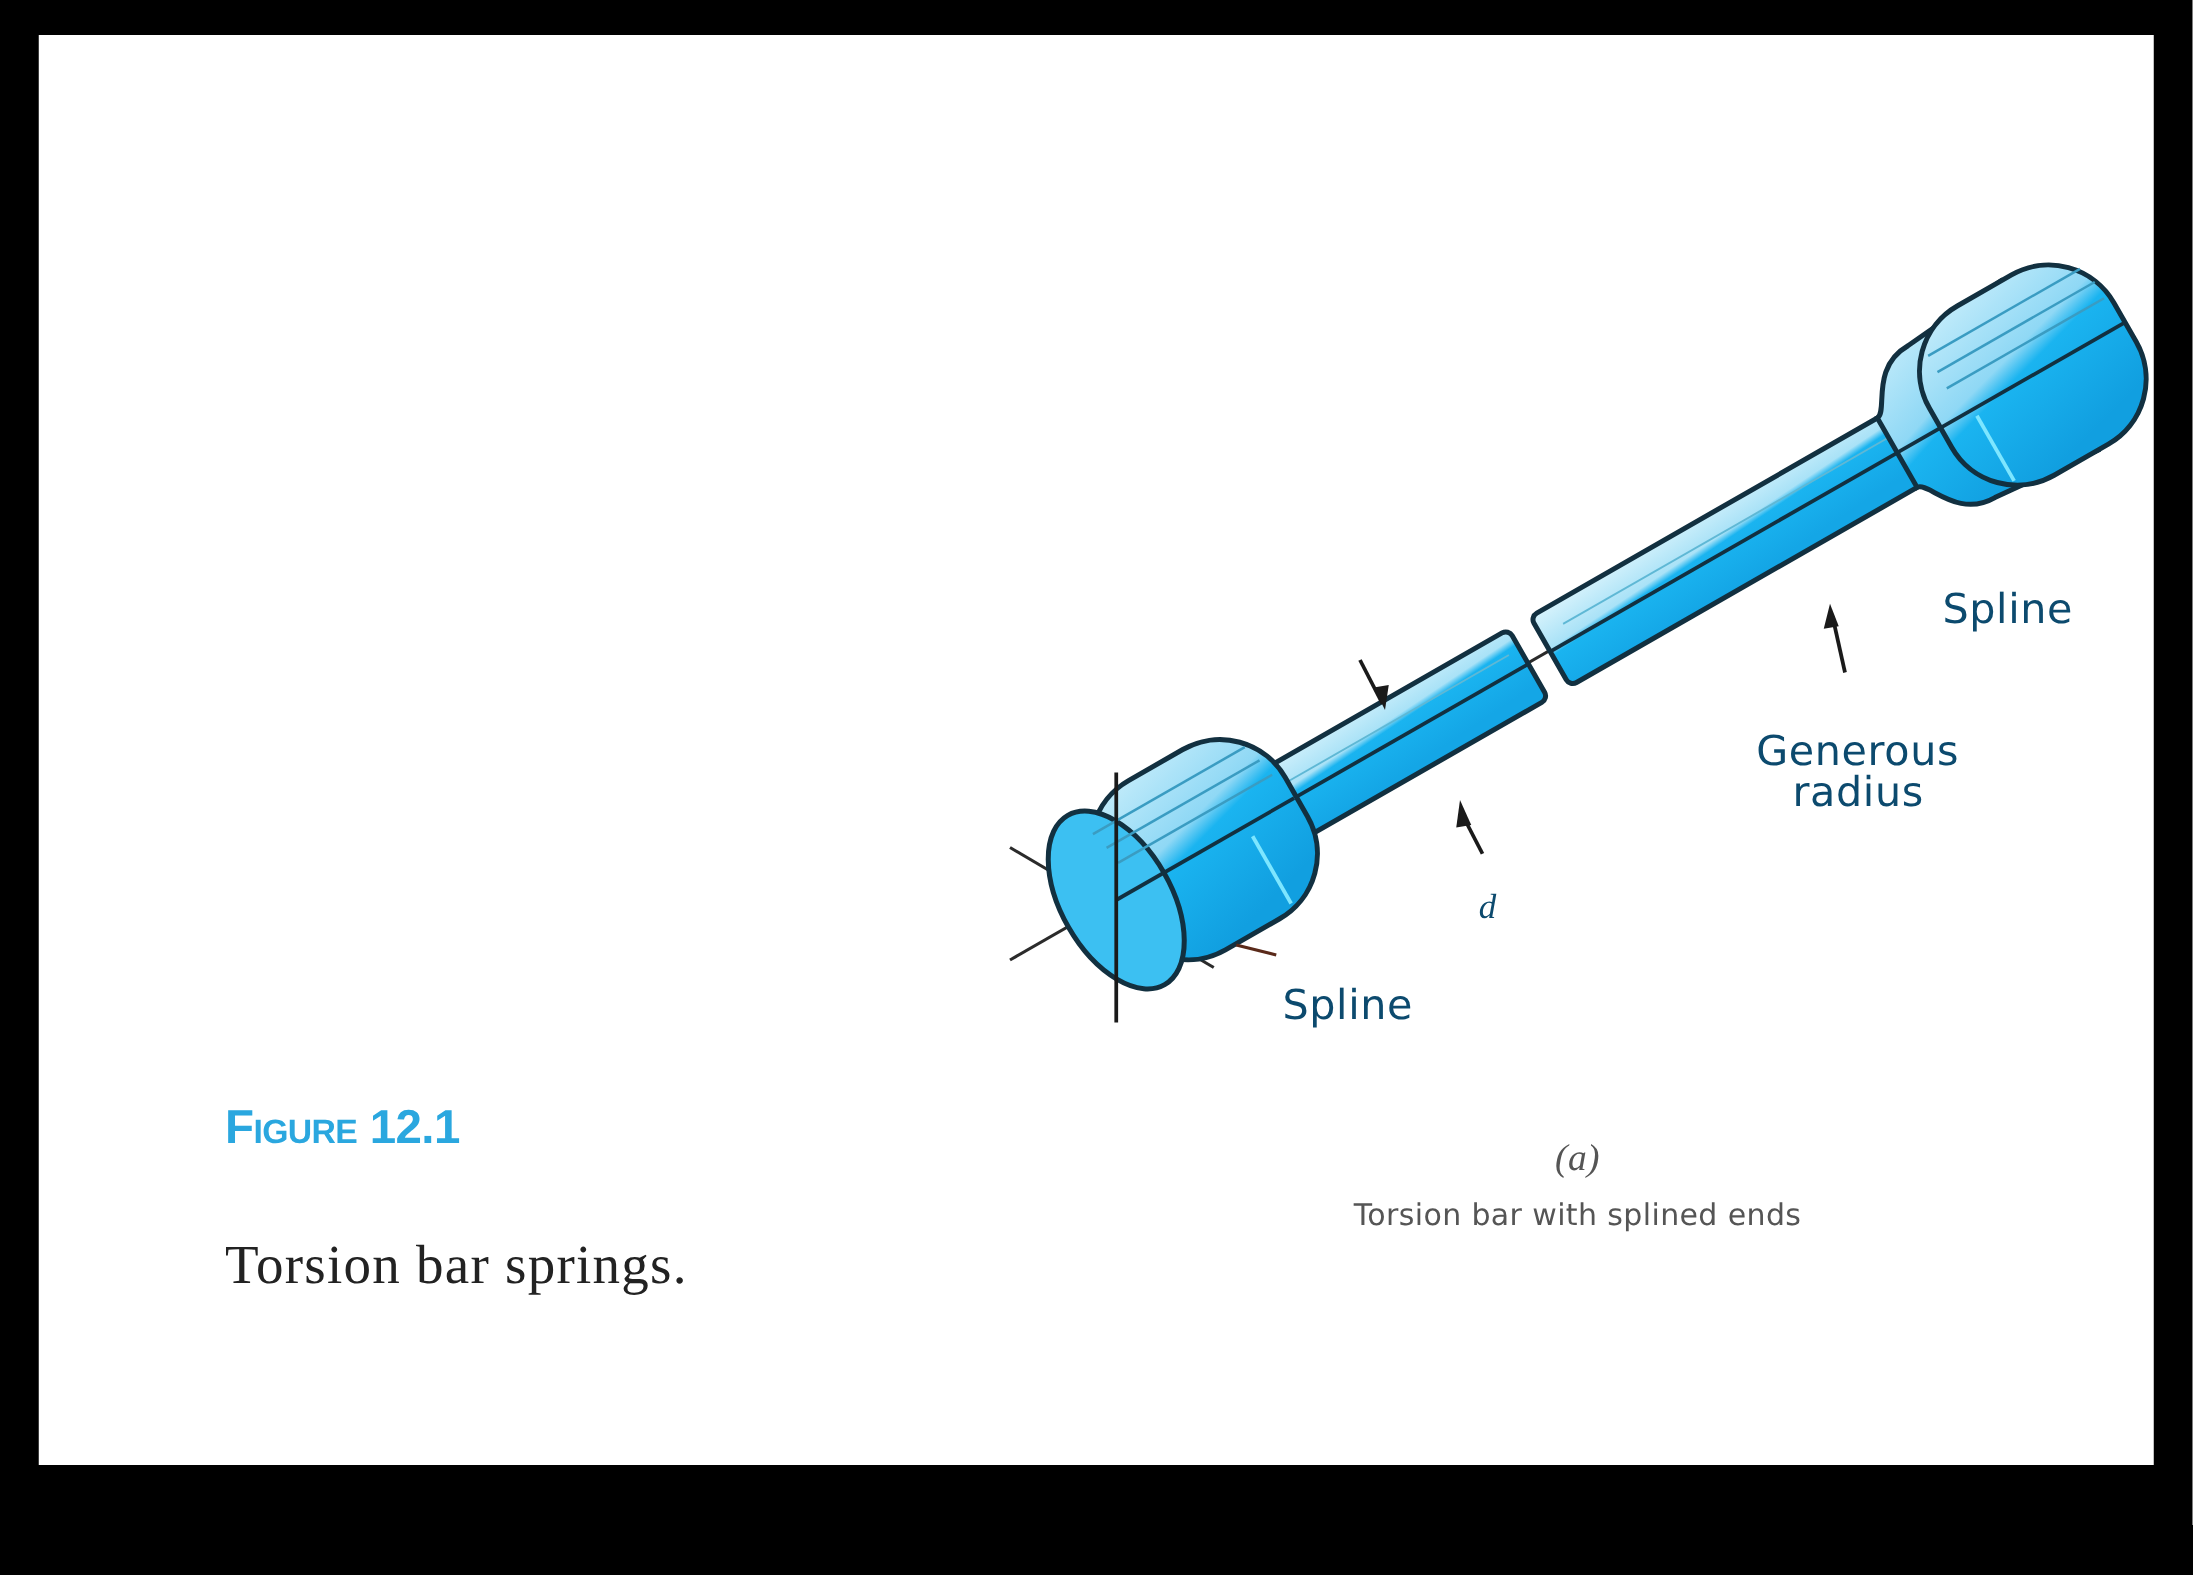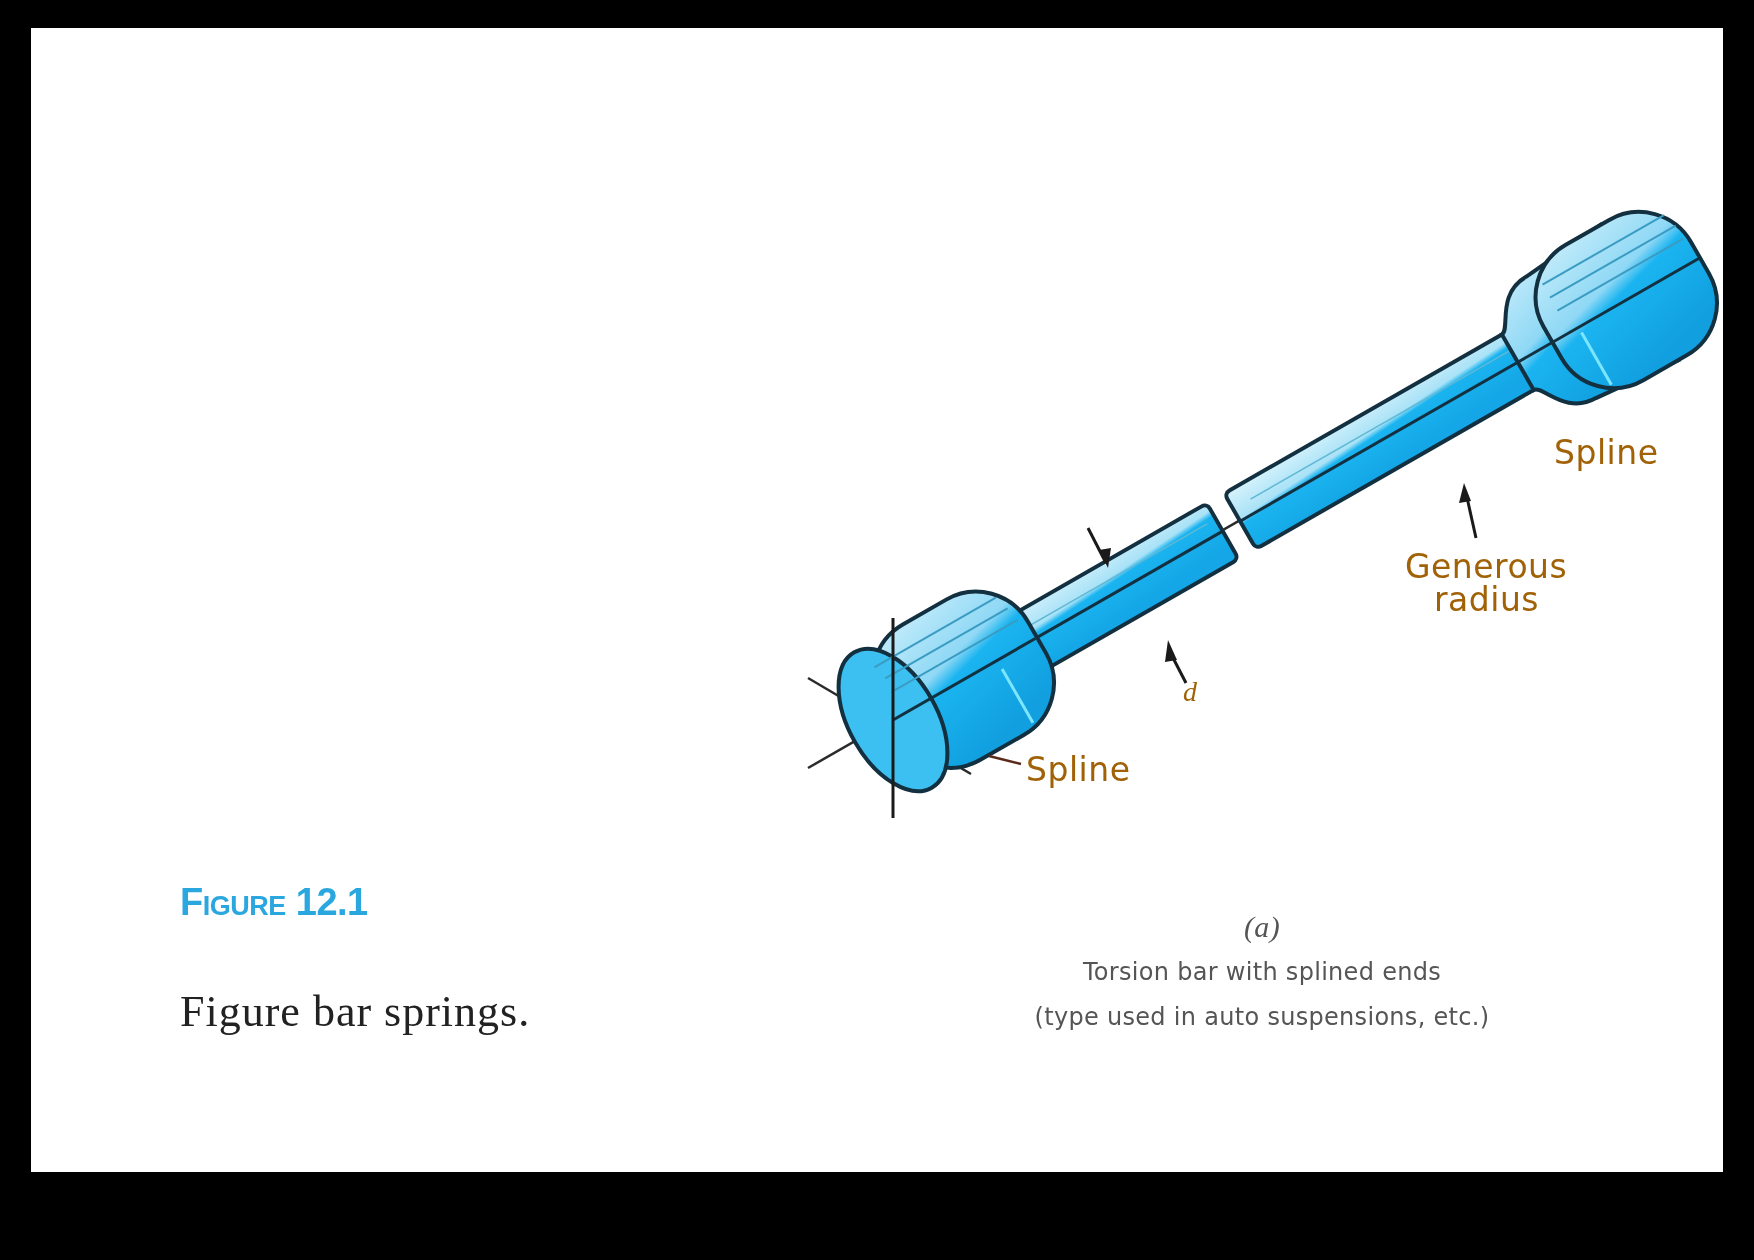--- a/index.html
+++ b/index.html
@@ -7,22 +7,22 @@
     width: 1754px; height: 1260px; background: #000000;
     position: relative; overflow: hidden;
     font-family: "Liberation Sans", sans-serif;
   }
   .page {
     position: absolute; left: 31px; top: 28px; width: 1692px; height: 1144px;
     background: #ffffff;
   }
   .figure-svg { position: absolute; left: 0; top: 0; }
   .label {
-    position: absolute; color: #a16207; font-family: "DejaVu Sans", sans-serif;
-    font-size: 33px; letter-spacing: 0.5px; white-space: nowrap;
+    position: absolute; color: #0c4a6e; font-family: "DejaVu Sans", sans-serif;
+    font-size: 33px; letter-spacing: 0.5px; white-space: nowrap; margin-top: 34px;
   }
   .fig-number {
     position: absolute; left: 149px; top: 853px;
     font-family: "Liberation Sans", sans-serif; font-weight: bold;
     font-size: 38px; color: #2aa7df; font-variant: small-caps; letter-spacing: -0.5px;
   }
   .fig-title {
     position: absolute; left: 149px; top: 958px;
     font-family: "Liberation Serif", serif; font-size: 44px; color: #222222;
     letter-spacing: 1px;
@@ -110,18 +110,17 @@
     </g>
   </svg>
 
   <span class="label" style="left:995px; top:722px;">Spline</span>
   <span class="label" style="left:1523px; top:405px;">Spline</span>
   <span class="label" style="left:1374px; top:519px;">Generous</span>
   <span class="label" style="left:1403px; top:552px;">radius</span>
   <span class="label" style="left:1152px; top:648px; font-family:'Liberation Serif', serif; font-style:italic; font-size:28px;">d</span>
 
   <div class="fig-number">Figure 12.1</div>
-  <div class="fig-title">Figure bar springs.</div>
+  <div class="fig-title">Torsion bar springs.</div>
 
   <div class="sub-caption sub-letter">(a)</div>
   <div class="sub-caption sub-line1">Torsion bar with splined ends</div>
-  <div class="sub-caption sub-line2">(type used in auto suspensions, etc.)</div>
 </div>
 
 </body></html>

